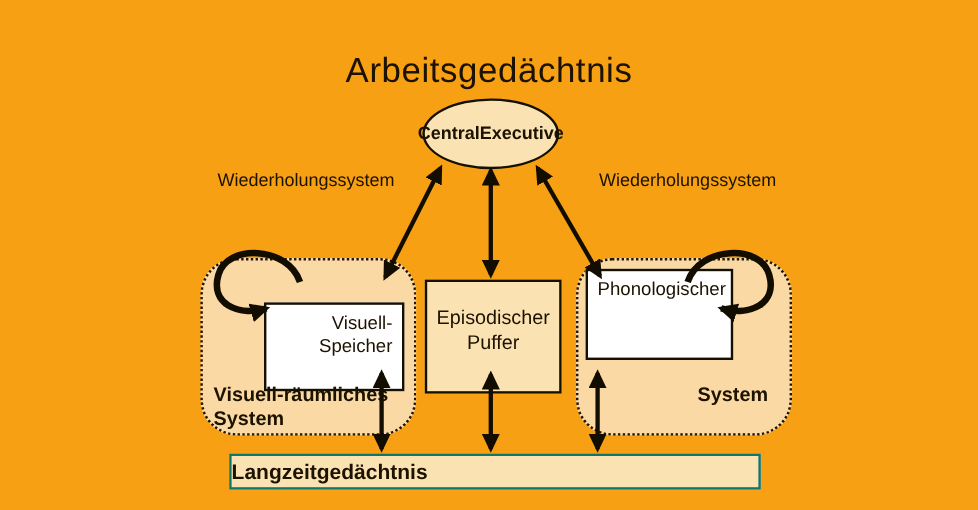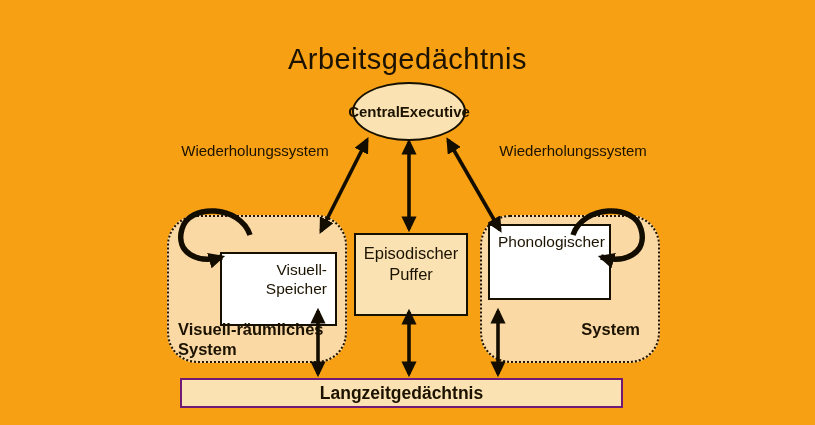--- a/index.html
+++ b/index.html
@@ -44,31 +44,31 @@
     left:220px;top:236px;width:100px;height:58px;
     padding:6px 8px 6px 5px;text-align:right;margin-top:16px;
   }
   .whitebox.phono{
     left:488px;top:224px;width:107px;height:62px;
     padding:5px 4px 5px 8px;text-align:left;line-height:21px;
   }
   .bufferbox{
     left:354px;top:233px;width:110px;height:71px;
     background:var(--cream,#FAE2B2);border:2px solid #151000;z-index:2;
-    text-align:center;font-size:16.5px;line-height:21px;padding-top:8px;
+    text-align:center;font-size:16.5px;line-height:21px;padding-top:20px;
   }
   .sysLabel{
     font-weight:bold;font-size:16.5px;line-height:19.5px;z-index:2;
   }
   .sysLabel.left{left:178px;top:320px;width:160px;text-align:left;}
   .sysLabel.right{left:480px;top:320px;width:160px;text-align:right;}
   .ltm{
-    left:180px;top:378px;width:439px;height:26px;
-    background:var(--cream,#FAE2B2);border:2px solid #701a75;z-index:2;
-    text-align:center;font-weight:bold;font-size:17.5px;line-height:26px;
+    left:191px;top:378px;width:439px;height:26px;
+    background:var(--cream,#FAE2B2);border:2px solid #0f766e;z-index:2;
+    font-weight:bold;font-size:17.5px;line-height:26px;
   }
   svg.arrows{
     position:absolute;left:0;top:0;width:815px;height:425px;
     z-index:4;pointer-events:none;
   }
   svg .ln{stroke:#130d00;stroke-width:3.6;fill:none;}
   svg .loop{stroke:#130d00;stroke-width:5.5;fill:none;}
 </style>
 </head>
 <body>

